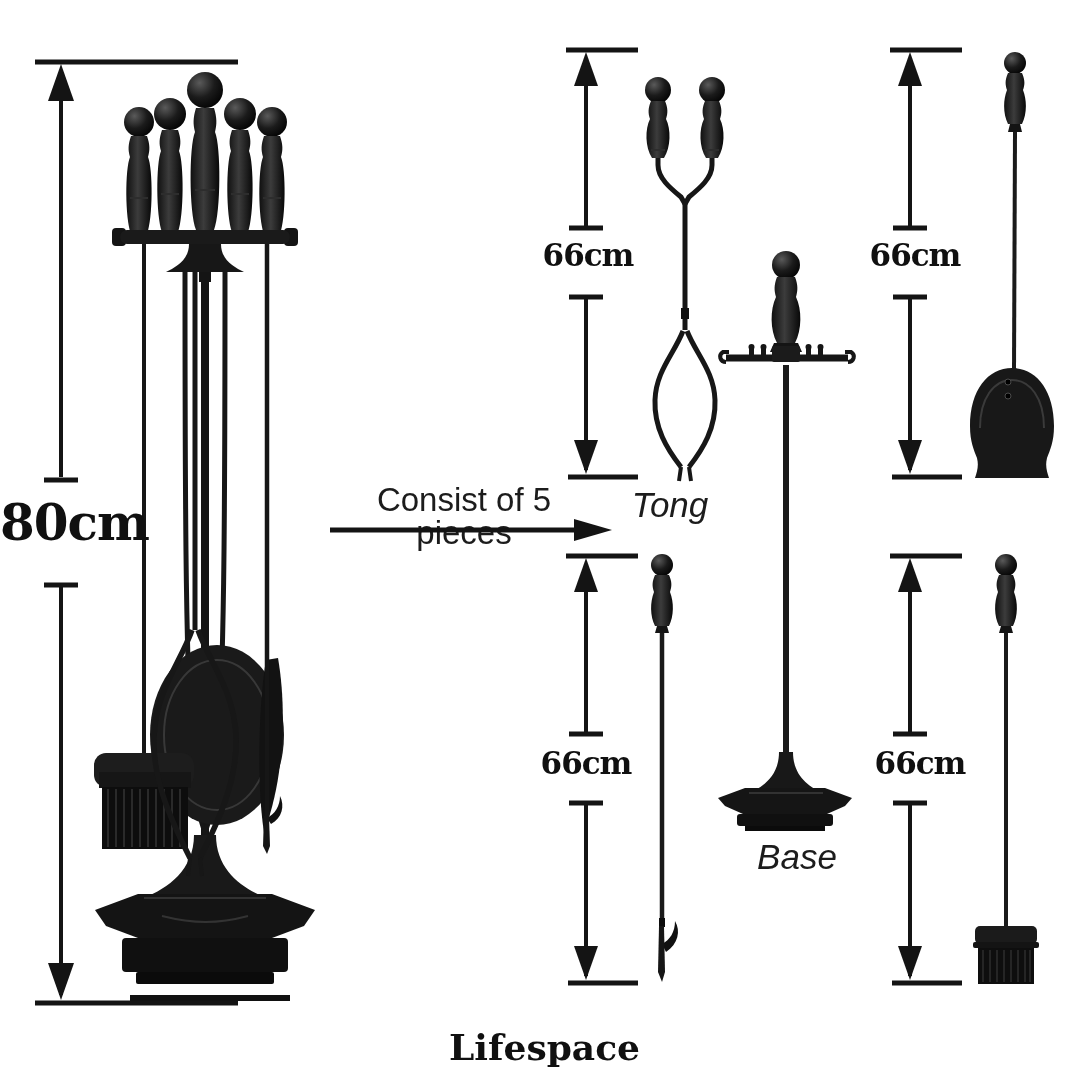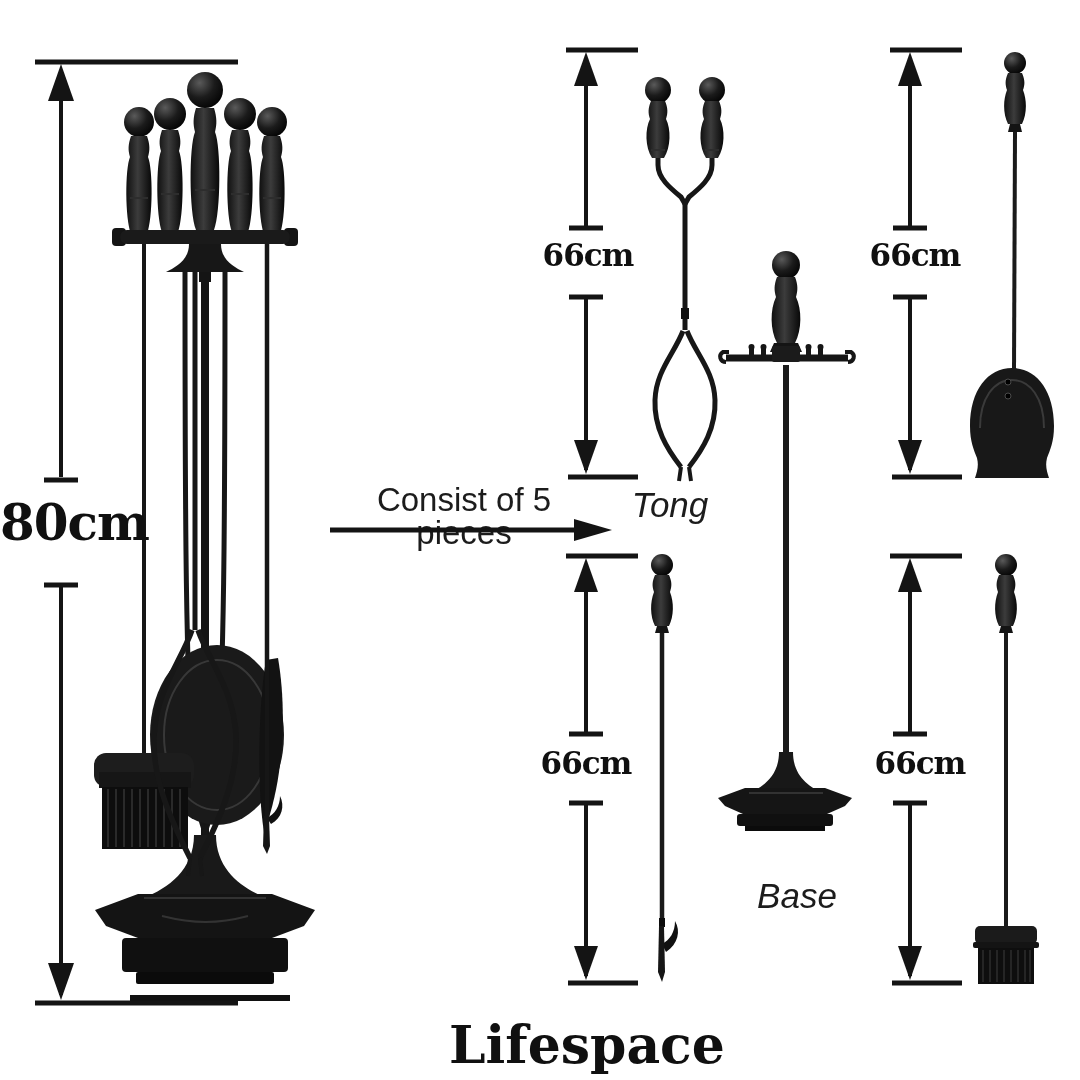--- a/index.html
+++ b/index.html
@@ -10,22 +10,22 @@
   .abs{position:absolute;}
   .dim{
     font-family:"DejaVu Serif", serif;font-weight:700;color:#101010;
     text-align:center;line-height:1;letter-spacing:-1px;
   }
   .dim-66{font-size:31px;width:130px;}
   .dim-80{font-size:50px;width:126px;}
   .piece-label{font-size:35px;color:#1c1c1c;text-align:center;width:150px;line-height:1;font-style:italic;}
   .consist{font-size:33px;color:#1c1c1c;text-align:center;width:276px;line-height:1;}
   .brand{
-    font-family:"DejaVu Serif", serif;font-weight:700;font-size:52px;color:#101010;
-    text-align:left;width:180px;line-height:1;
+    font-family:"DejaVu Serif", serif;font-weight:700;font-size:36px;color:#101010;
+    text-align:left;width:180px;line-height:1;margin-top:10px;
   }
   svg{display:block;}
 </style>
 </head>
 <body>
 
 <div class="canvas">
 
   <svg width="0" height="0" class="abs" aria-hidden="true">
     <defs>
@@ -193,21 +193,21 @@
     <path d="M 13,116 C 7,116 5,109 10,106 L 16,106" fill="none" stroke="#161616" stroke-width="4"></path>
     <path d="M 135,116 C 141,116 143,109 138,106 L 132,106" fill="none" stroke="#161616" stroke-width="4"></path>
     <rect x="59" y="100" width="28" height="16" rx="2" fill="#1b1b1b"></rect>
     <line x1="73" y1="119" x2="73" y2="512" stroke="#1a1a1a" stroke-width="6"></line>
     <path d="M 66,506 C 66,530 50,541 36,547 L 110,547 C 96,541 80,530 80,506 Z" fill="#181818"></path>
     <path d="M 5,552 L 32,542 L 112,542 L 139,552 L 132,560 L 114,568 L 30,568 L 12,560 Z" fill="#151515"></path>
     <rect x="24" y="568" width="96" height="12" rx="3" fill="#101010"></rect>
     <rect x="32" y="580" width="80" height="5" fill="#0b0b0b"></rect>
     <path d="M 36,547 L 110,547" stroke="#3c3c3c" stroke-width="1.5"></path>
   </svg>
-  <div class="abs piece-label" style="left:722px;top:878px;">Base</div>
+  <div class="abs piece-label" style="left:722px;top:839px;">Base</div>
 
   <svg class="abs" style="left:628px;top:548px;" width="72" height="438" viewBox="0 0 72 438">
     <circle cx="34" cy="17" r="11" fill="url(#ballgrad)"></circle>
     <path d="M 27,27 C 24,34 24,38 26,44 C 22,54 22,68 27,78 L 41,78 C 46,68 46,54 42,44 C 44,38 44,34 41,27 Z" fill="url(#metalgrad)"></path>
     <path d="M 29,78 L 39,78 L 41,85 L 27,85 Z" fill="#141414"></path>
     <line x1="34" y1="85" x2="34" y2="378" stroke="#1a1a1a" stroke-width="4.5"></line>
     <rect x="31" y="370" width="6" height="9" fill="#0c0c0c"></rect>
     <path d="M 34,396 C 42,392 47,384 47,373 C 53,383 50,396 38,404 Z" fill="#111"></path>
     <path d="M 31,378 L 30,424 L 34,434 L 37,424 L 36,378 Z" fill="#161616"></path>
   </svg>

